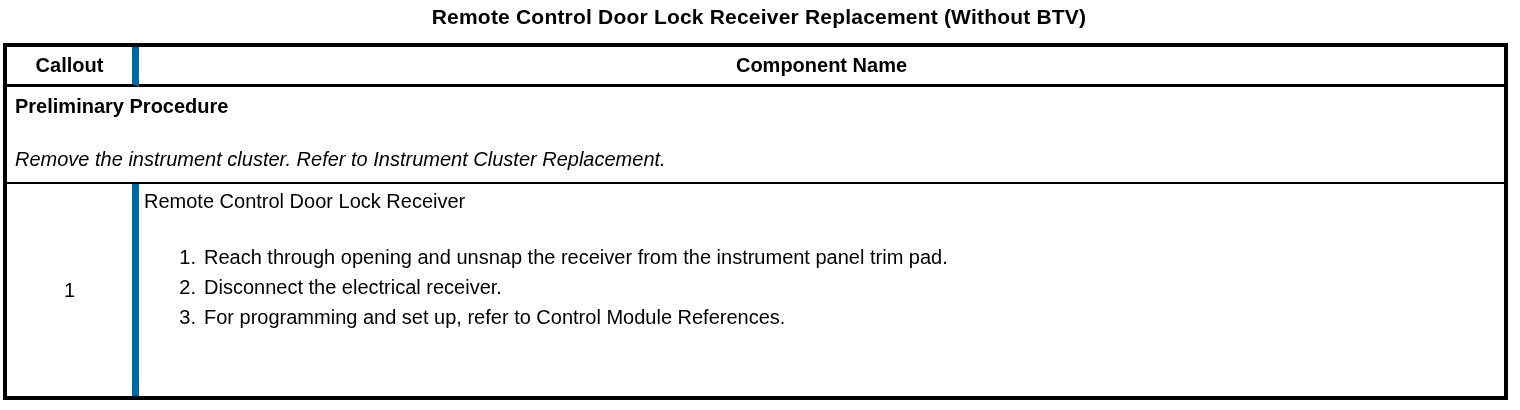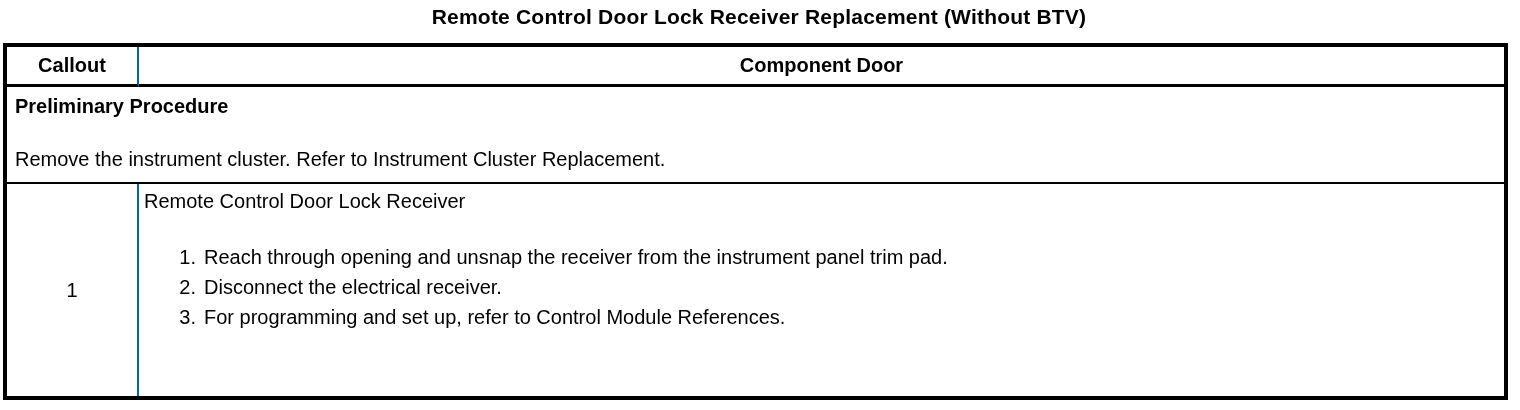--- a/index.html
+++ b/index.html
@@ -34,21 +34,21 @@
     box-sizing: border-box;
     border: 4px solid #000000;
     display: grid;
     grid-template-columns: 132px 1fr;
   }
   .cell {
     box-sizing: border-box;
     background: #ffffff;
   }
   .col-divider {
-    border-right: 2px solid #0369a1;
+    border-right: 7px solid #0369a1;
   }
   .header-cell {
     height: 40px;
     display: flex;
     align-items: center;
     justify-content: center;
     font-size: 20px;
     font-weight: bold;
     border-bottom: 3px solid #000000;
   }
@@ -58,20 +58,21 @@
     padding: 6px 12px 0 8px;
     border-bottom: 2px solid #000000;
     font-size: 20px;
     line-height: 26px;
   }
   .prelim-heading {
     font-weight: bold;
   }
   .prelim-text {
     margin-top: 27px;
+    font-style: italic;
   }
   .callout-cell {
     height: 212px;
     display: flex;
     align-items: center;
     justify-content: center;
     font-size: 20px;
   }
   .component-cell {
     height: 212px;
@@ -104,21 +105,21 @@
 </head>
 <body>
 
 <div class="page">
 
   <div class="doc-title">Remote Control Door Lock Receiver Replacement (Without BTV)</div>
 
   <div class="doc-table">
 
     <div class="cell header-cell col-divider">Callout</div>
-    <div class="cell header-cell">Component Door</div>
+    <div class="cell header-cell">Component Name</div>
 
     <div class="cell prelim-cell">
       <div class="prelim-heading">Preliminary Procedure</div>
       <div class="prelim-text">Remove the instrument cluster. Refer to Instrument Cluster Replacement.</div>
     </div>
 
     <div class="cell callout-cell col-divider">1</div>
 
     <div class="cell component-cell">
       <div>Remote Control Door Lock Receiver</div>

